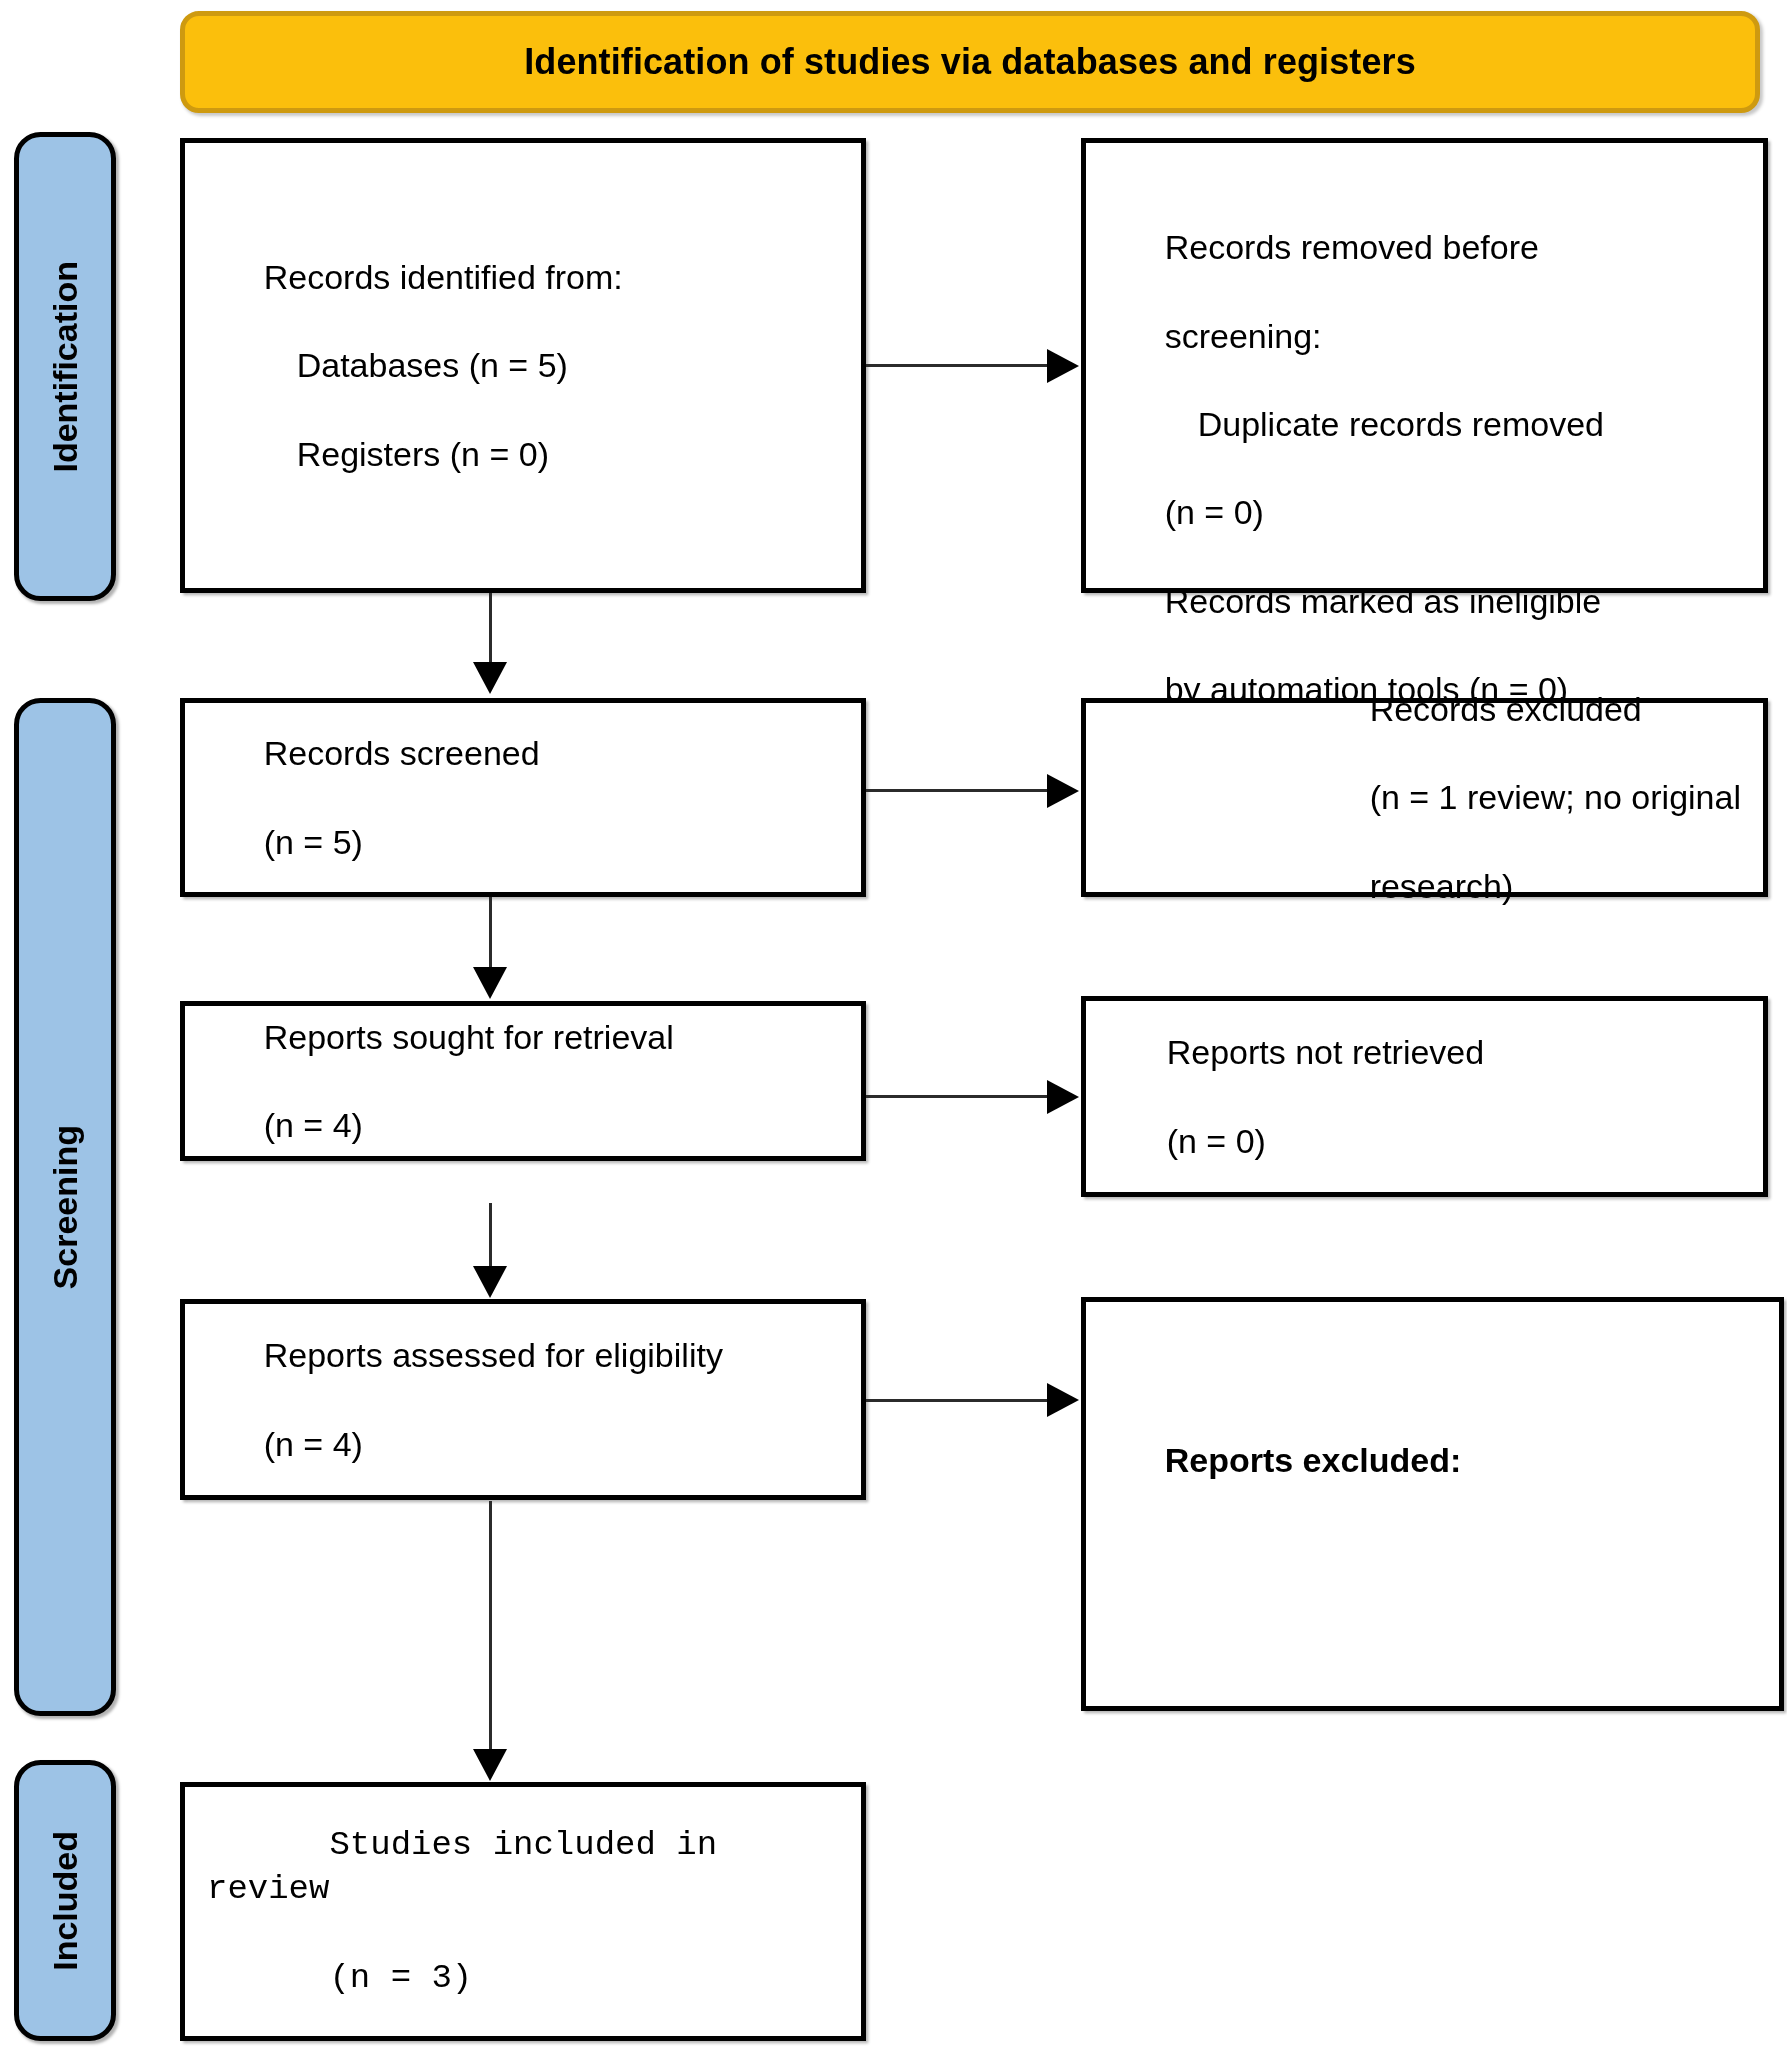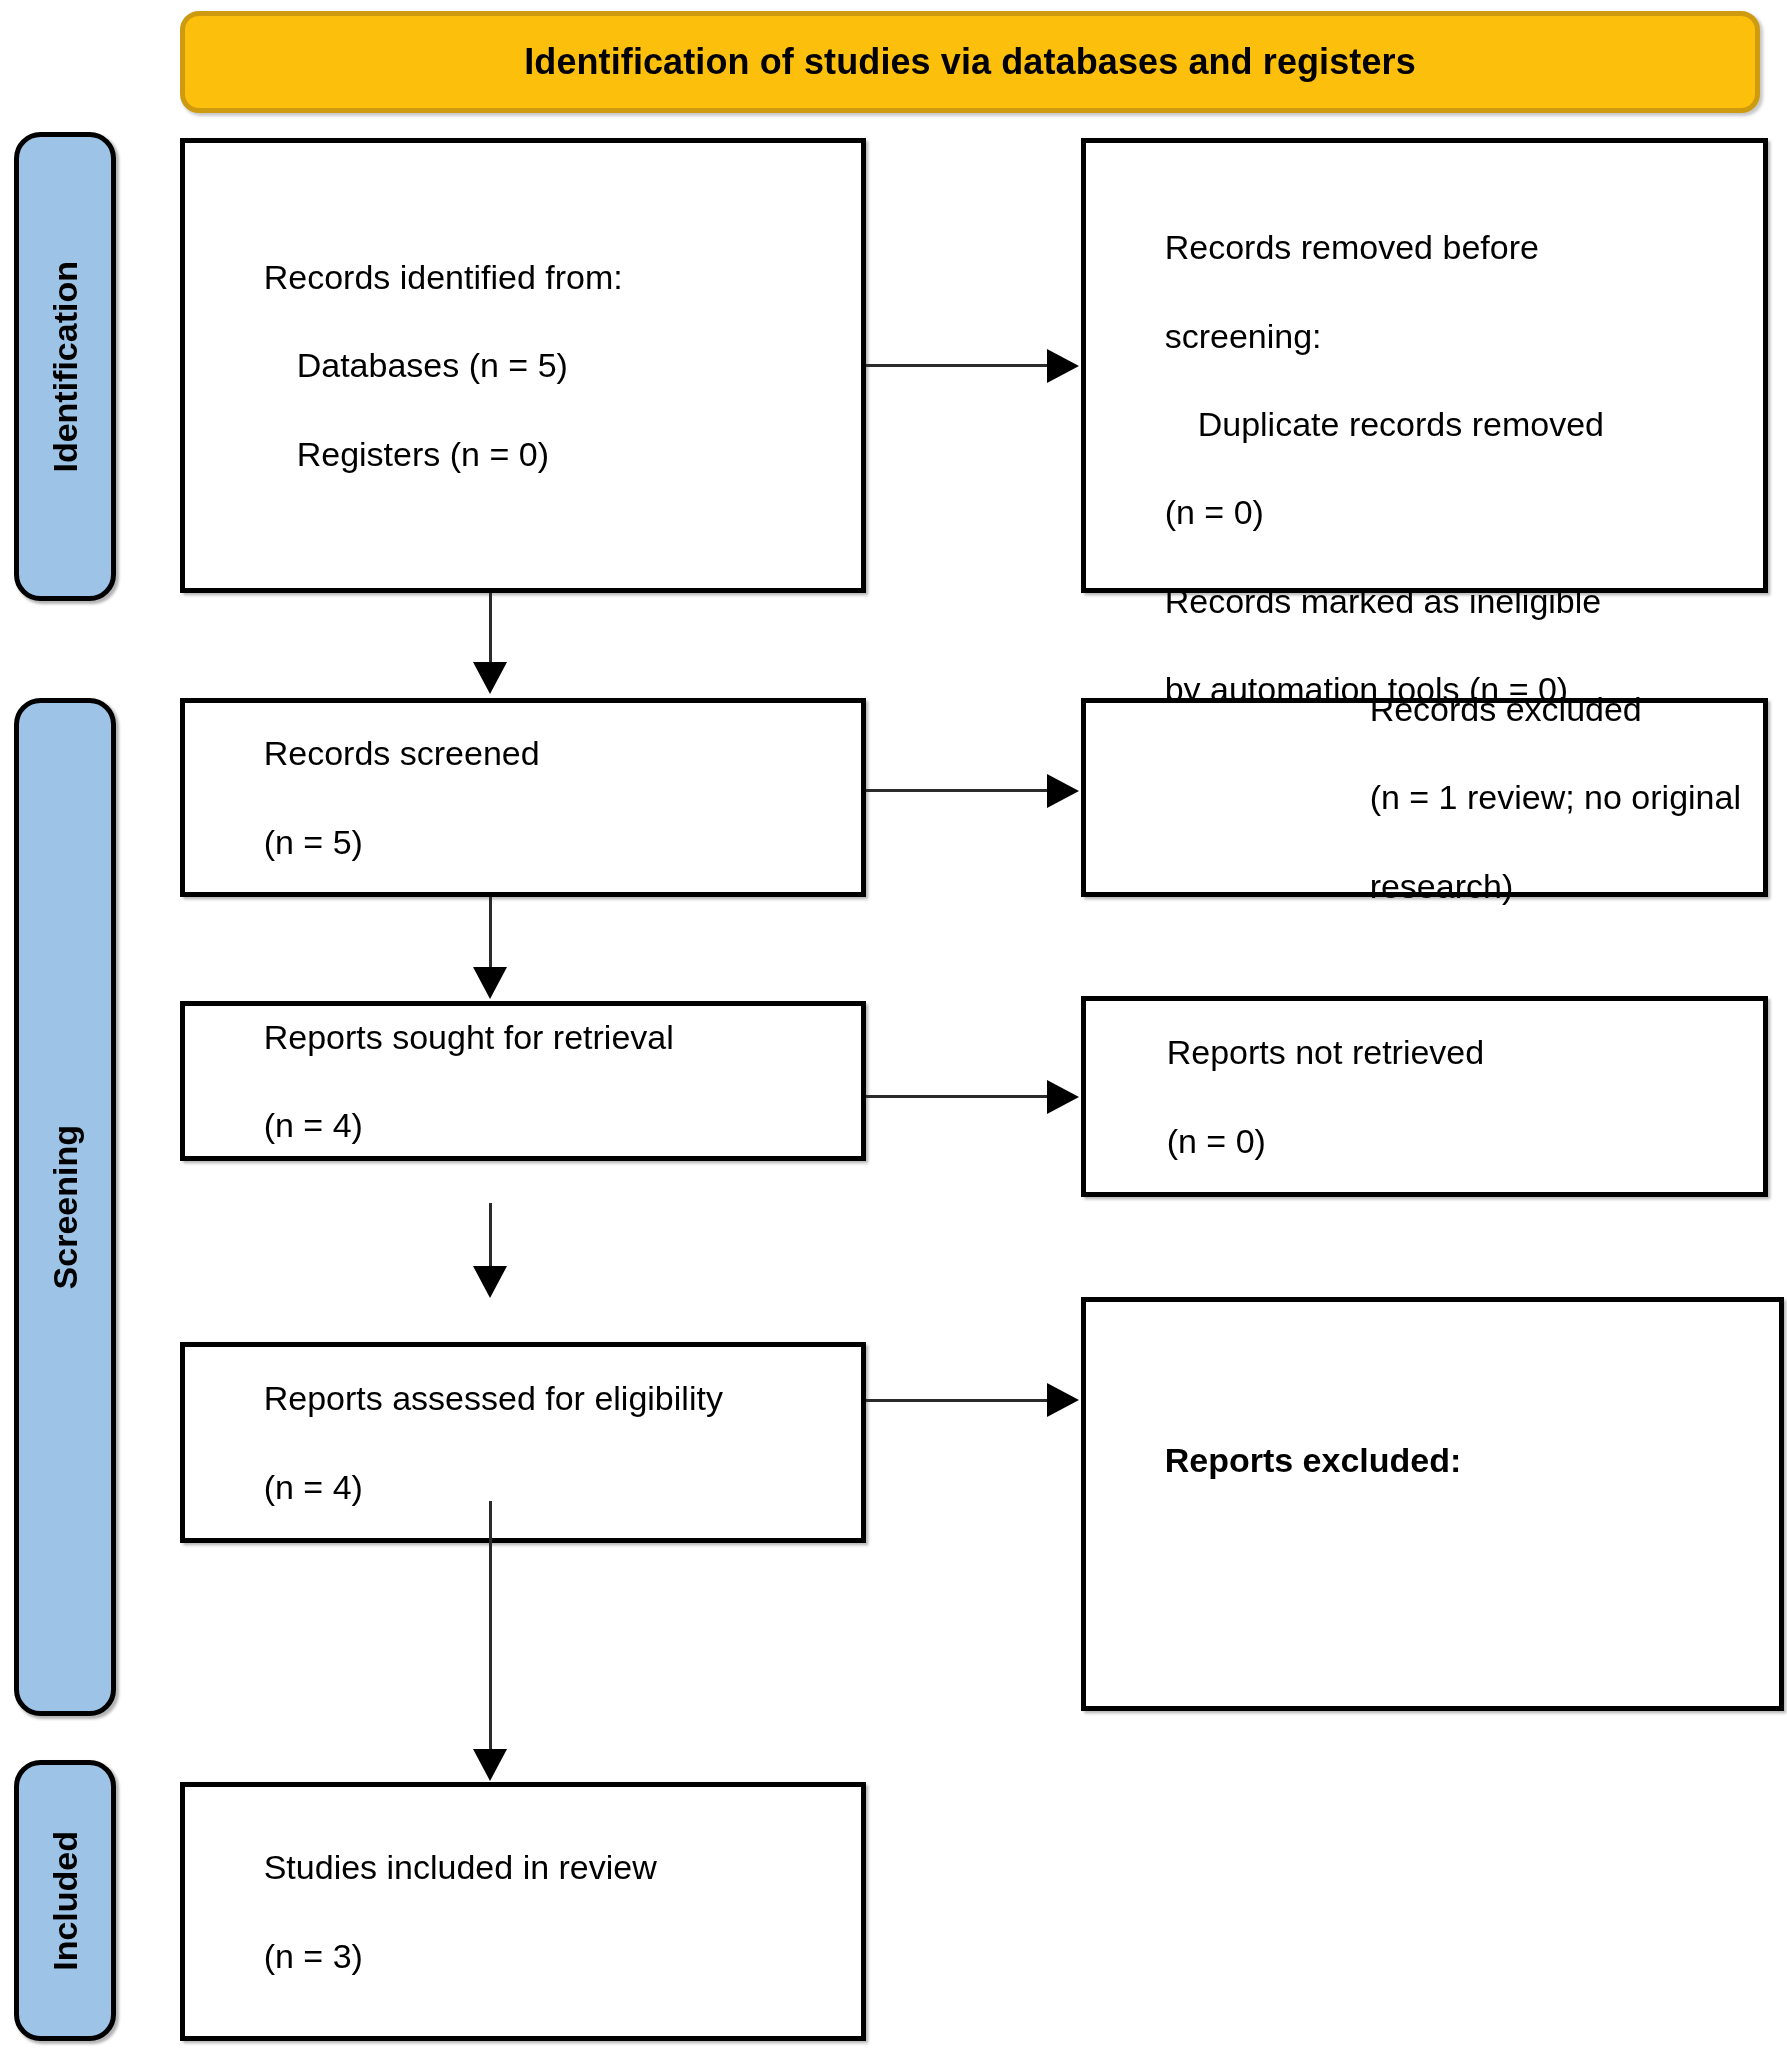--- a/index.html
+++ b/index.html
@@ -55,22 +55,22 @@
   }
   .box-text{
     font-size:34px; color:#000; line-height:1.30; white-space:pre-wrap;
   }
   .box-text .ital{ }
 
   
   #box-identified { left:180px;  top:138px;  width:686px; height:455px; }
   #box-screened   { left:180px;  top:698px; width:686px; height:199px; }
   #box-sought     { left:180px;  top:1001px; width:686px; height:160px; }
-  #box-assessed   { left:180px;  top:1299px; width:686px; height:201px;margin-top:43px; }
-  #box-included   { left:180px;  top:1782px; width:686px; height:259px; }
+  #box-assessed   { left:180px;  top:1299px; width:686px; height:201px; }
+  #box-included   { left:180px;  top:1782px; width:686px; height:259px;font-family:Liberation Mono, monospace; }
 
   
   #box-removed        { left:1081px; top:138px;  width:687px; height:455px; align-items:flex-start; padding-top:38px;}
   #box-rec-excluded   { left:1081px; top:698px; width:687px; height:199px;justify-content:flex-end; }
   #box-not-retrieved  { left:1081px; top:996px; width:687px; height:201px;padding-left:24px; }
   #box-rep-excluded   { left:1081px; top:1297px; width:703px; height:414px;font-weight:bold; }
 
   .indent{ display:inline-block; width:33px; }
 
   

